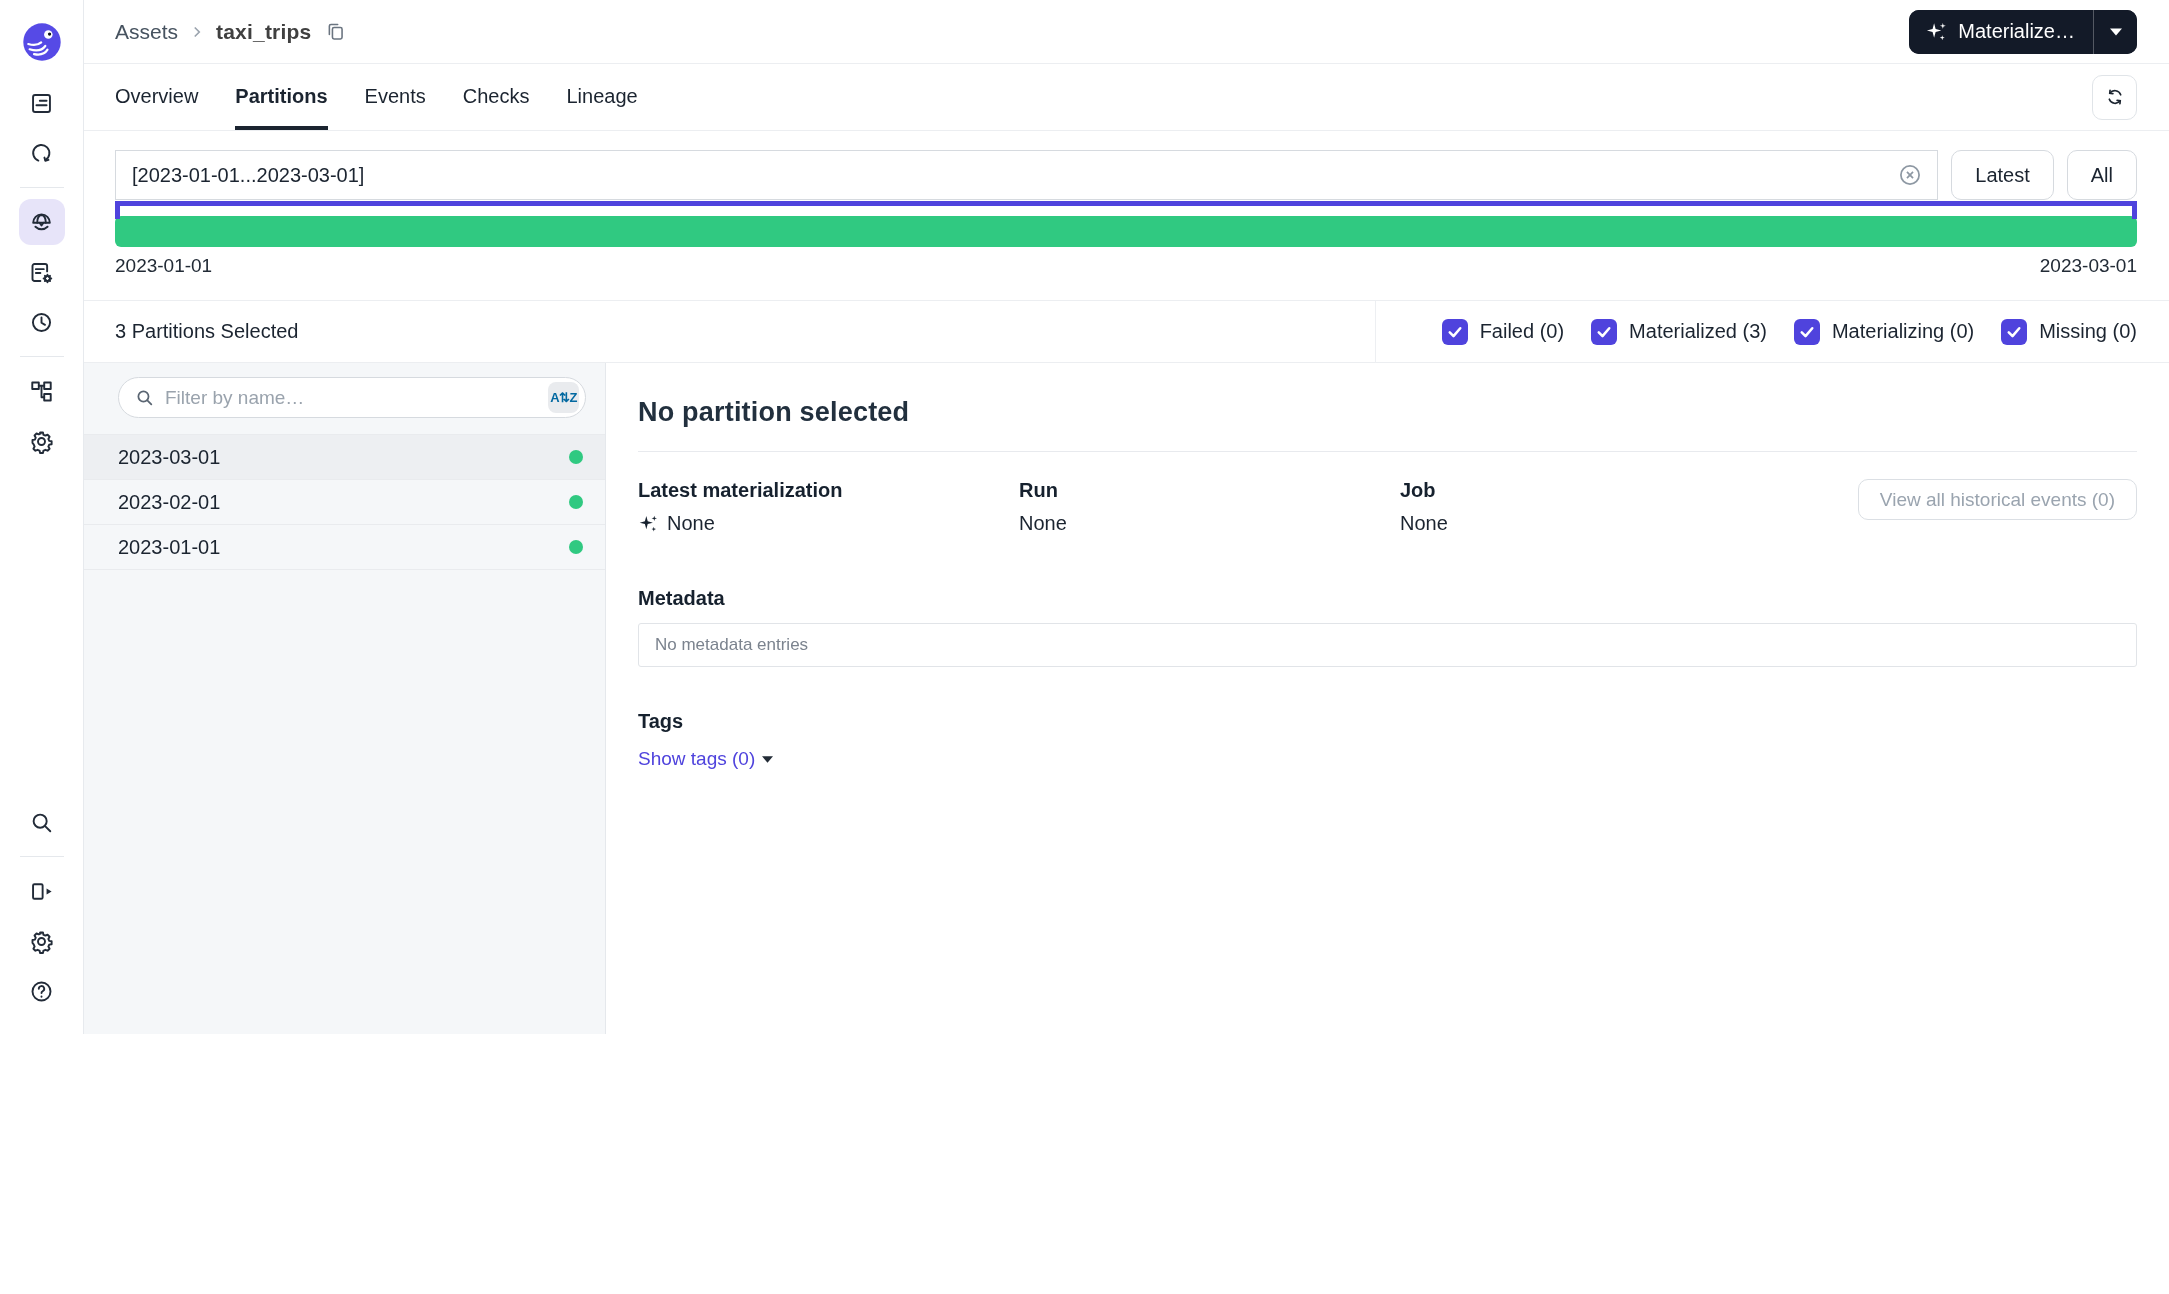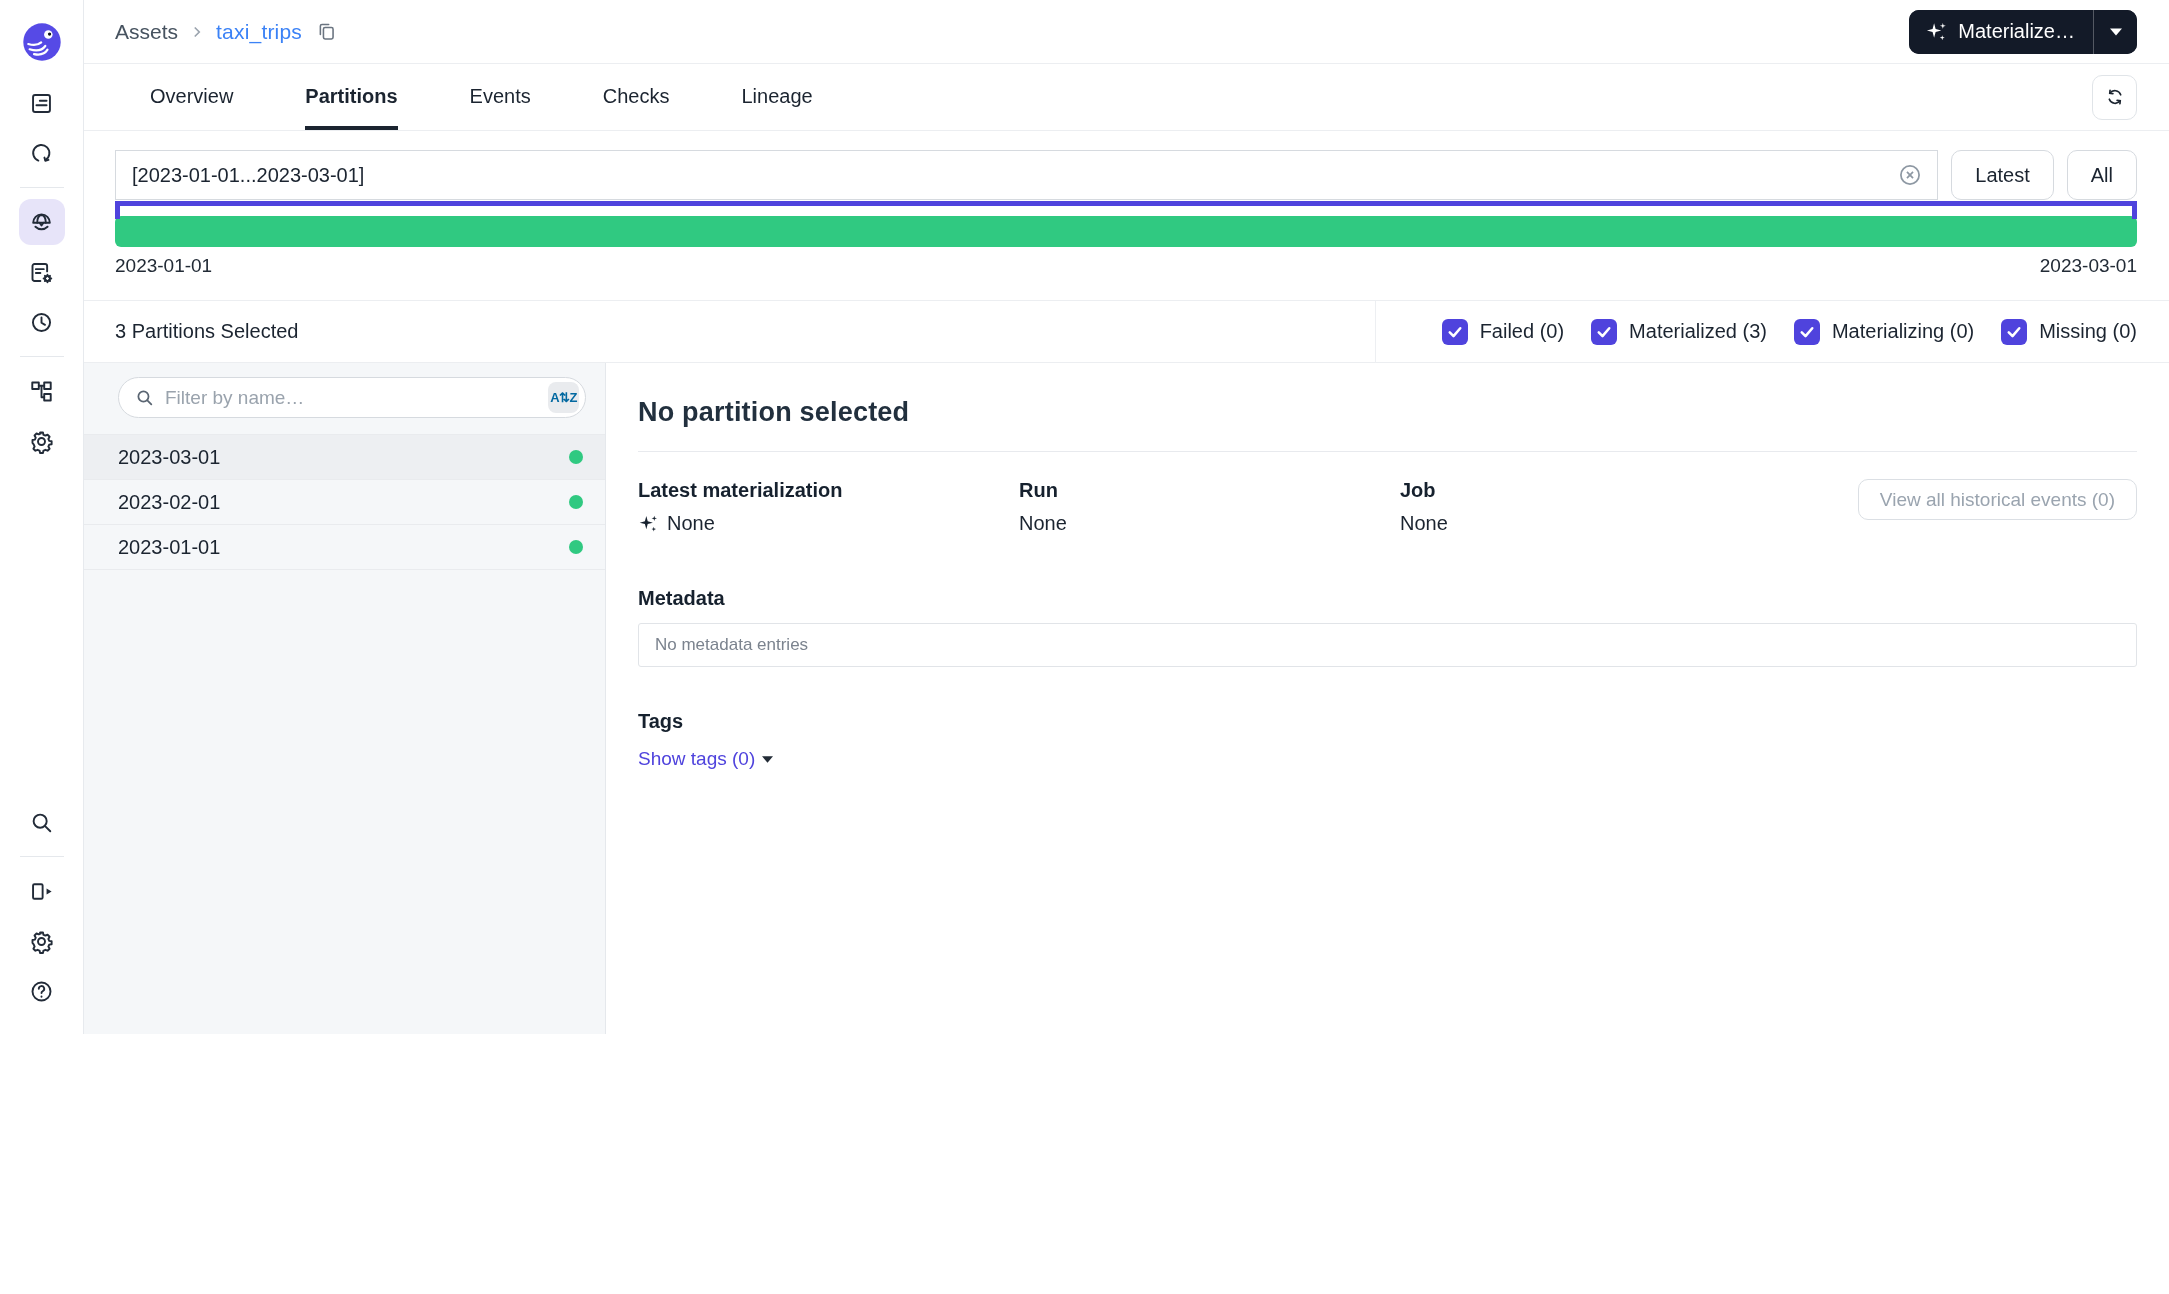--- a/index.html
+++ b/index.html
@@ -31,42 +31,42 @@
   
   .main { flex:1; display:flex; flex-direction:column; min-width:0; }
 
   .hdr-row1 {
     height:64px; display:flex; align-items:center; padding:0 32px 0 31px;
     border-bottom:1px solid #ECEEF1;
   }
   .breadcrumb { display:flex; align-items:center; gap:10px; font-size:21px; }
   .crumb-root { color:#46525F; text-decoration:none; cursor:pointer; }
   .crumb-sep svg { width:18px; height:18px; stroke:#9AA3AE; stroke-width:2.2; fill:none; display:block; }
-  .crumb-current { font-weight:400; color:#3b82f6; letter-spacing:.2px; }
+  .crumb-current { font-weight:700; color:#404040; letter-spacing:.2px; }
   .copy-btn { border:none; background:none; cursor:pointer; margin-left:4px; display:flex; }
   .copy-btn svg { width:21px; height:21px; stroke:#6A7480; stroke-width:1.8; fill:none; stroke-linecap:round; stroke-linejoin:round; }
 
   .materialize-split { margin-left:auto; display:flex; border-radius:10px; overflow:hidden; background:#131A28; height:44px; }
   .mat-main {
     display:flex; align-items:center; gap:10px; padding:0 18px 0 16px;
     background:#131A28; color:#fff; border:none; font-size:20px; font-weight:500; cursor:pointer;
     font-family:inherit;
   }
   .mat-main svg { width:23px; height:23px; fill:#fff; }
   .mat-caret {
     width:44px; background:#131A28; border:none; border-left:1px solid rgba(255,255,255,.28);
     display:flex; align-items:center; justify-content:center; cursor:pointer;
   }
   .mat-caret svg { width:12px; height:8px; fill:#fff; }
 
   .hdr-row2 { height:67px; display:flex; align-items:stretch; border-bottom:1px solid #ECEEF1; padding:0 32px 0 31px; }
   .tabs { display:flex; gap:37px; }
   .tab {
     display:flex; align-items:center; font-size:20px; color:#1B2430; cursor:pointer;
-    border-bottom:4px solid transparent; padding-top:3px; font-weight:400;margin-left:35px;
+    border-bottom:4px solid transparent; padding-top:3px; font-weight:400;
   }
   .tab.active { font-weight:700; border-bottom-color:#1B2430; }
   .refresh-btn {
     margin-left:auto; align-self:center; width:45px; height:45px; border-radius:10px;
     border:1px solid #E0E4E8; background:#fff; cursor:pointer; display:flex; align-items:center; justify-content:center;
   }
   .refresh-btn svg { width:22px; height:22px; stroke:#1C2530; fill:none; stroke-width:1.8; stroke-linecap:round; }
 
   
   .selector { padding:19px 32px 0 31px; border-bottom:1px solid #ECEEF1; }

